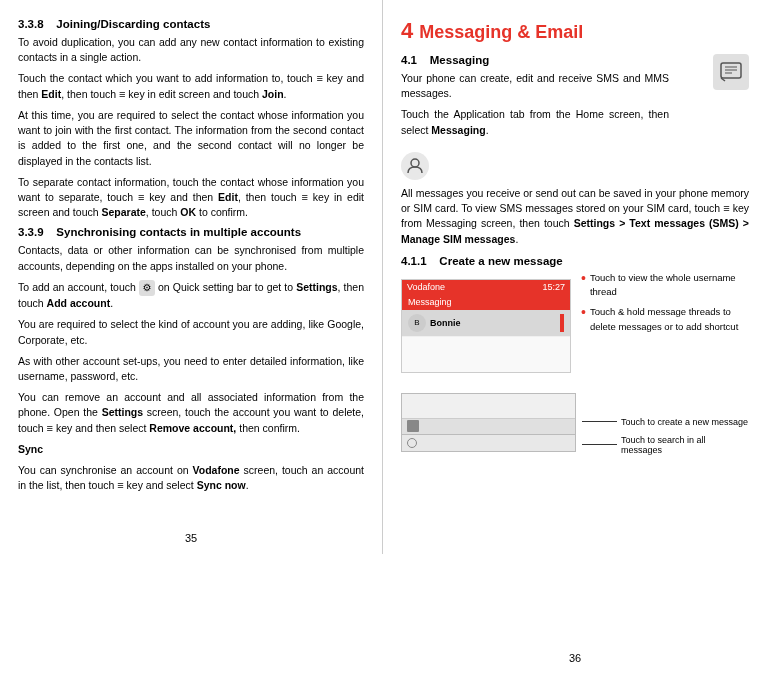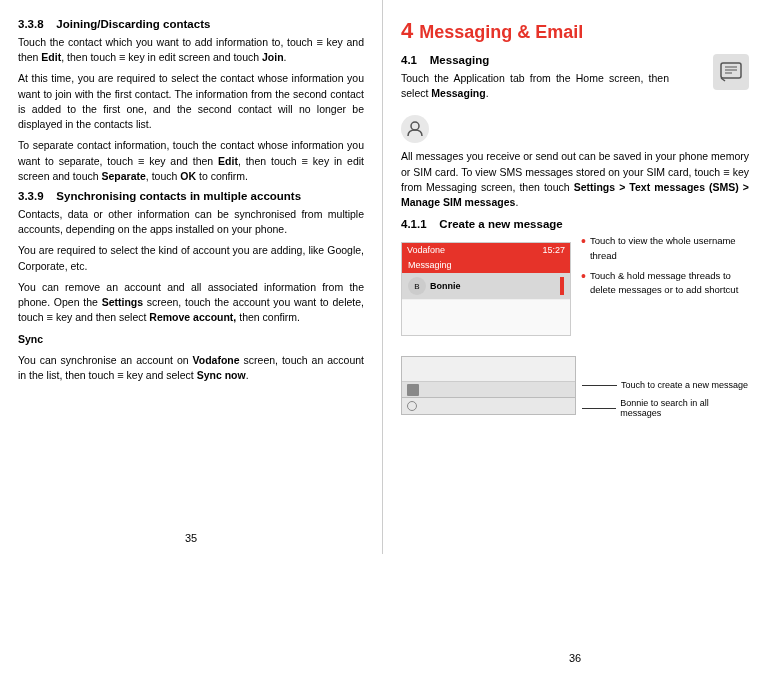--- a/index.html
+++ b/index.html
@@ -200,49 +200,53 @@
   </style>
 </head>
 <body>
 
 <div class="page">
 
   <div>
     <div class="section-title">
       3.3.8&nbsp;&nbsp;&nbsp;&nbsp;Joining/Discarding contacts
     </div>
+    <p>To avoid duplication, you can add any new contact information to existing contacts in a single action.</p>
     <p>Touch the contact which you want to add information to, touch <span class="inline-icon">≡</span> key and then <span class="bold">Edit</span>, then touch <span class="inline-icon">≡</span> key in edit screen and touch <span class="bold">Join</span>.</p>
     <p>At this time, you are required to select the contact whose information you want to join with the first contact. The information from the second contact is added to the first one, and the second contact will no longer be displayed in the contacts list.</p>
     <p>To separate contact information, touch the contact whose information you want to separate, touch <span class="inline-icon">≡</span> key and then <span class="bold">Edit</span>, then touch <span class="inline-icon">≡</span> key in edit screen and touch <span class="bold">Separate</span>, touch <span class="bold">OK</span> to confirm.</p>
   </div>
 
   <div class="section-divider">
     <div class="section-title">
       3.3.9&nbsp;&nbsp;&nbsp;&nbsp;Synchronising contacts in multiple accounts
     </div>
     <p>Contacts, data or other information can be synchronised from multiple accounts, depending on the apps installed on your phone.</p>
+    <p>To add an account, touch <span style="display:inline-flex;align-items:center;justify-content:center;width:16px;height:16px;background:#ddd;border-radius:3px;font-size:10px;">⚙</span> on Quick setting bar to get to <span class="bold">Settings</span>, then touch <span class="bold">Add account</span>.</p>
     <p>You are required to select the kind of account you are adding, like Google, Corporate, etc.</p>
+    <p>As with other account set-ups, you need to enter detailed information, like username, password, etc.</p>
     <p>You can remove an account and all associated information from the phone. Open the <span class="bold">Settings</span> screen, touch the account you want to delete, touch <span class="inline-icon">≡</span> key and then select <span class="bold">Remove account,</span> then confirm.</p>
     <p><span class="bold">Sync</span></p>
     <p>You can synchronise an account on <span class="bold">Vodafone</span> screen, touch an account in the list, then touch <span class="inline-icon">≡</span> key and select <span class="bold">Sync now</span>.</p>
   </div>
 
   <div class="bottom-page-num left-num">35</div>
 </div>
 
 <div class="page-right">
 
   <div class="chapter-title">
     <span class="chapter-num">4</span>
     <span>Messaging &amp; Email</span>
   </div>
 
   <div class="section-41">
     <div class="section-41-text">
       <div class="section-title">4.1&nbsp;&nbsp;&nbsp;&nbsp;Messaging</div>
+      <p>Your phone can create, edit <span>and</span> receive SMS and MMS messages.</p>
       <p>Touch the Application tab from the Home screen, then select <span class="bold">Messaging</span>.</p>
     </div>
 
     <div style="width:36px;height:36px;background:#e0e0e0;border-radius:4px;flex-shrink:0;margin-left:8px;display:flex;align-items:center;justify-content:center;font-size:18px;">
       <svg width="22" height="22" viewBox="0 0 22 22">
         <rect x="1" y="2" width="20" height="15" rx="2" fill="none" stroke="#555" stroke-width="1.5"></rect>
         <line x1="1" y1="17" x2="5" y2="20" stroke="#555" stroke-width="1.5"></line>
         <line x1="5" y1="6" x2="17" y2="6" stroke="#555" stroke-width="1"></line>
         <line x1="5" y1="9" x2="17" y2="9" stroke="#555" stroke-width="1"></line>
         <line x1="5" y1="12" x2="12" y2="12" stroke="#555" stroke-width="1"></line>
@@ -316,20 +320,20 @@
         </div>
       </div>
 
       <div style="margin-left:6px;padding-top:24px;">
         <div style="display:flex;align-items:center;margin-bottom:8px;">
           <div style="width:35px;height:1px;background:#333;"></div>
           <span style="font-size:9px;margin-left:4px;">Touch to create a new message</span>
         </div>
         <div style="display:flex;align-items:center;">
           <div style="width:35px;height:1px;background:#333;"></div>
-          <span style="font-size:9px;margin-left:4px;">Bonnie to search in all messages</span>
+          <span style="font-size:9px;margin-left:4px;">Touch to search in all messages</span>
         </div>
       </div>
     </div>
   </div>
 
   <div class="bottom-page-num right-num">36</div>
 </div>
 
 </body></html>

